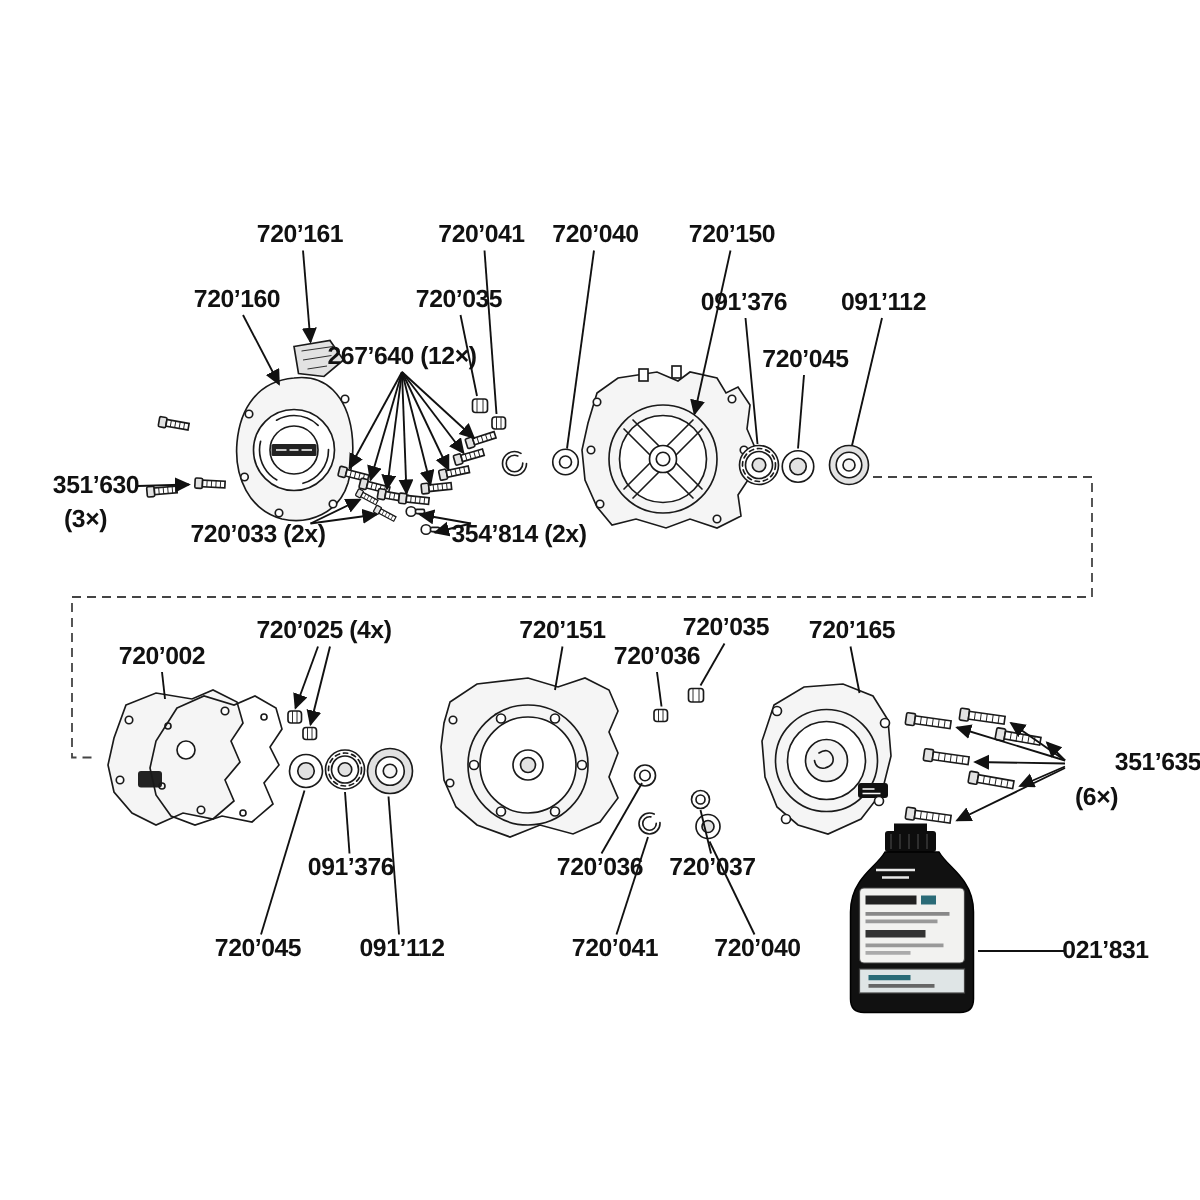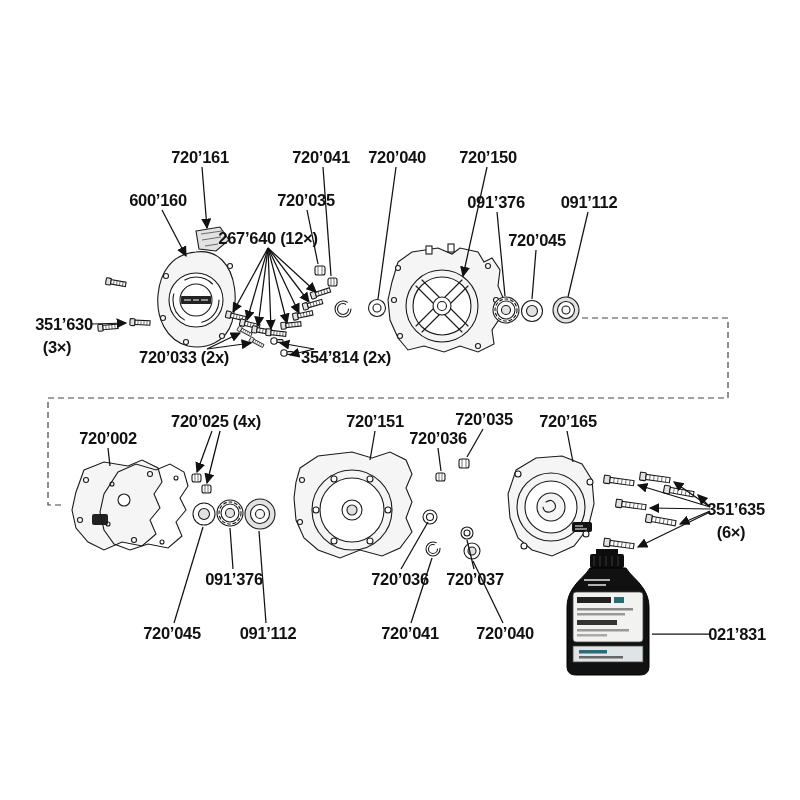--- a/index.html
+++ b/index.html
@@ -332,37 +332,37 @@
       <line class="ldr" x1="503" y1="623" x2="473" y2="561"></line>
 
       <line class="ldr" x1="710" y1="634" x2="652" y2="634"></line>
     </g>
   </svg>
 
   <div class="lbl" style="left:200px;top:157px">720’161</div>
   <div class="lbl" style="left:321px;top:157px">720’041</div>
   <div class="lbl" style="left:397px;top:157px">720’040</div>
   <div class="lbl" style="left:488px;top:157px">720’150</div>
-  <div class="lbl" style="left:158px;top:200px">600’160</div>
+  <div class="lbl" style="left:158px;top:200px">720’160</div>
   <div class="lbl" style="left:306px;top:200px">720’035</div>
   <div class="lbl" style="left:496px;top:202px">091’376</div>
   <div class="lbl" style="left:589px;top:202px">091’112</div>
   <div class="lbl" style="left:268px;top:238px">267’640 (12×)</div>
   <div class="lbl" style="left:537px;top:240px">720’045</div>
   <div class="lbl" style="left:64px;top:324px">351’630</div>
   <div class="lbl" style="left:57px;top:347px">(3×)</div>
-  <div class="lbl" style="left:184px;top:357px">720’033 (2x)</div>
+  <div class="lbl" style="left:172px;top:357px">720’033 (2x)</div>
   <div class="lbl" style="left:346px;top:357px">354’814 (2x)</div>
   <div class="lbl" style="left:216px;top:421px">720’025 (4x)</div>
   <div class="lbl" style="left:375px;top:421px">720’151</div>
   <div class="lbl" style="left:484px;top:419px">720’035</div>
   <div class="lbl" style="left:568px;top:421px">720’165</div>
   <div class="lbl" style="left:108px;top:438px">720’002</div>
   <div class="lbl" style="left:438px;top:438px">720’036</div>
-  <div class="lbl" style="left:736px;top:509px">351’635</div>
+  <div class="lbl" style="left:772px;top:509px">351’635</div>
   <div class="lbl" style="left:731px;top:532px">(6×)</div>
   <div class="lbl" style="left:234px;top:579px">091’376</div>
   <div class="lbl" style="left:400px;top:579px">720’036</div>
   <div class="lbl" style="left:475px;top:579px">720’037</div>
   <div class="lbl" style="left:172px;top:633px">720’045</div>
   <div class="lbl" style="left:268px;top:633px">091’112</div>
   <div class="lbl" style="left:410px;top:633px">720’041</div>
   <div class="lbl" style="left:505px;top:633px">720’040</div>
   <div class="lbl" style="left:737px;top:634px">021’831</div>
 

